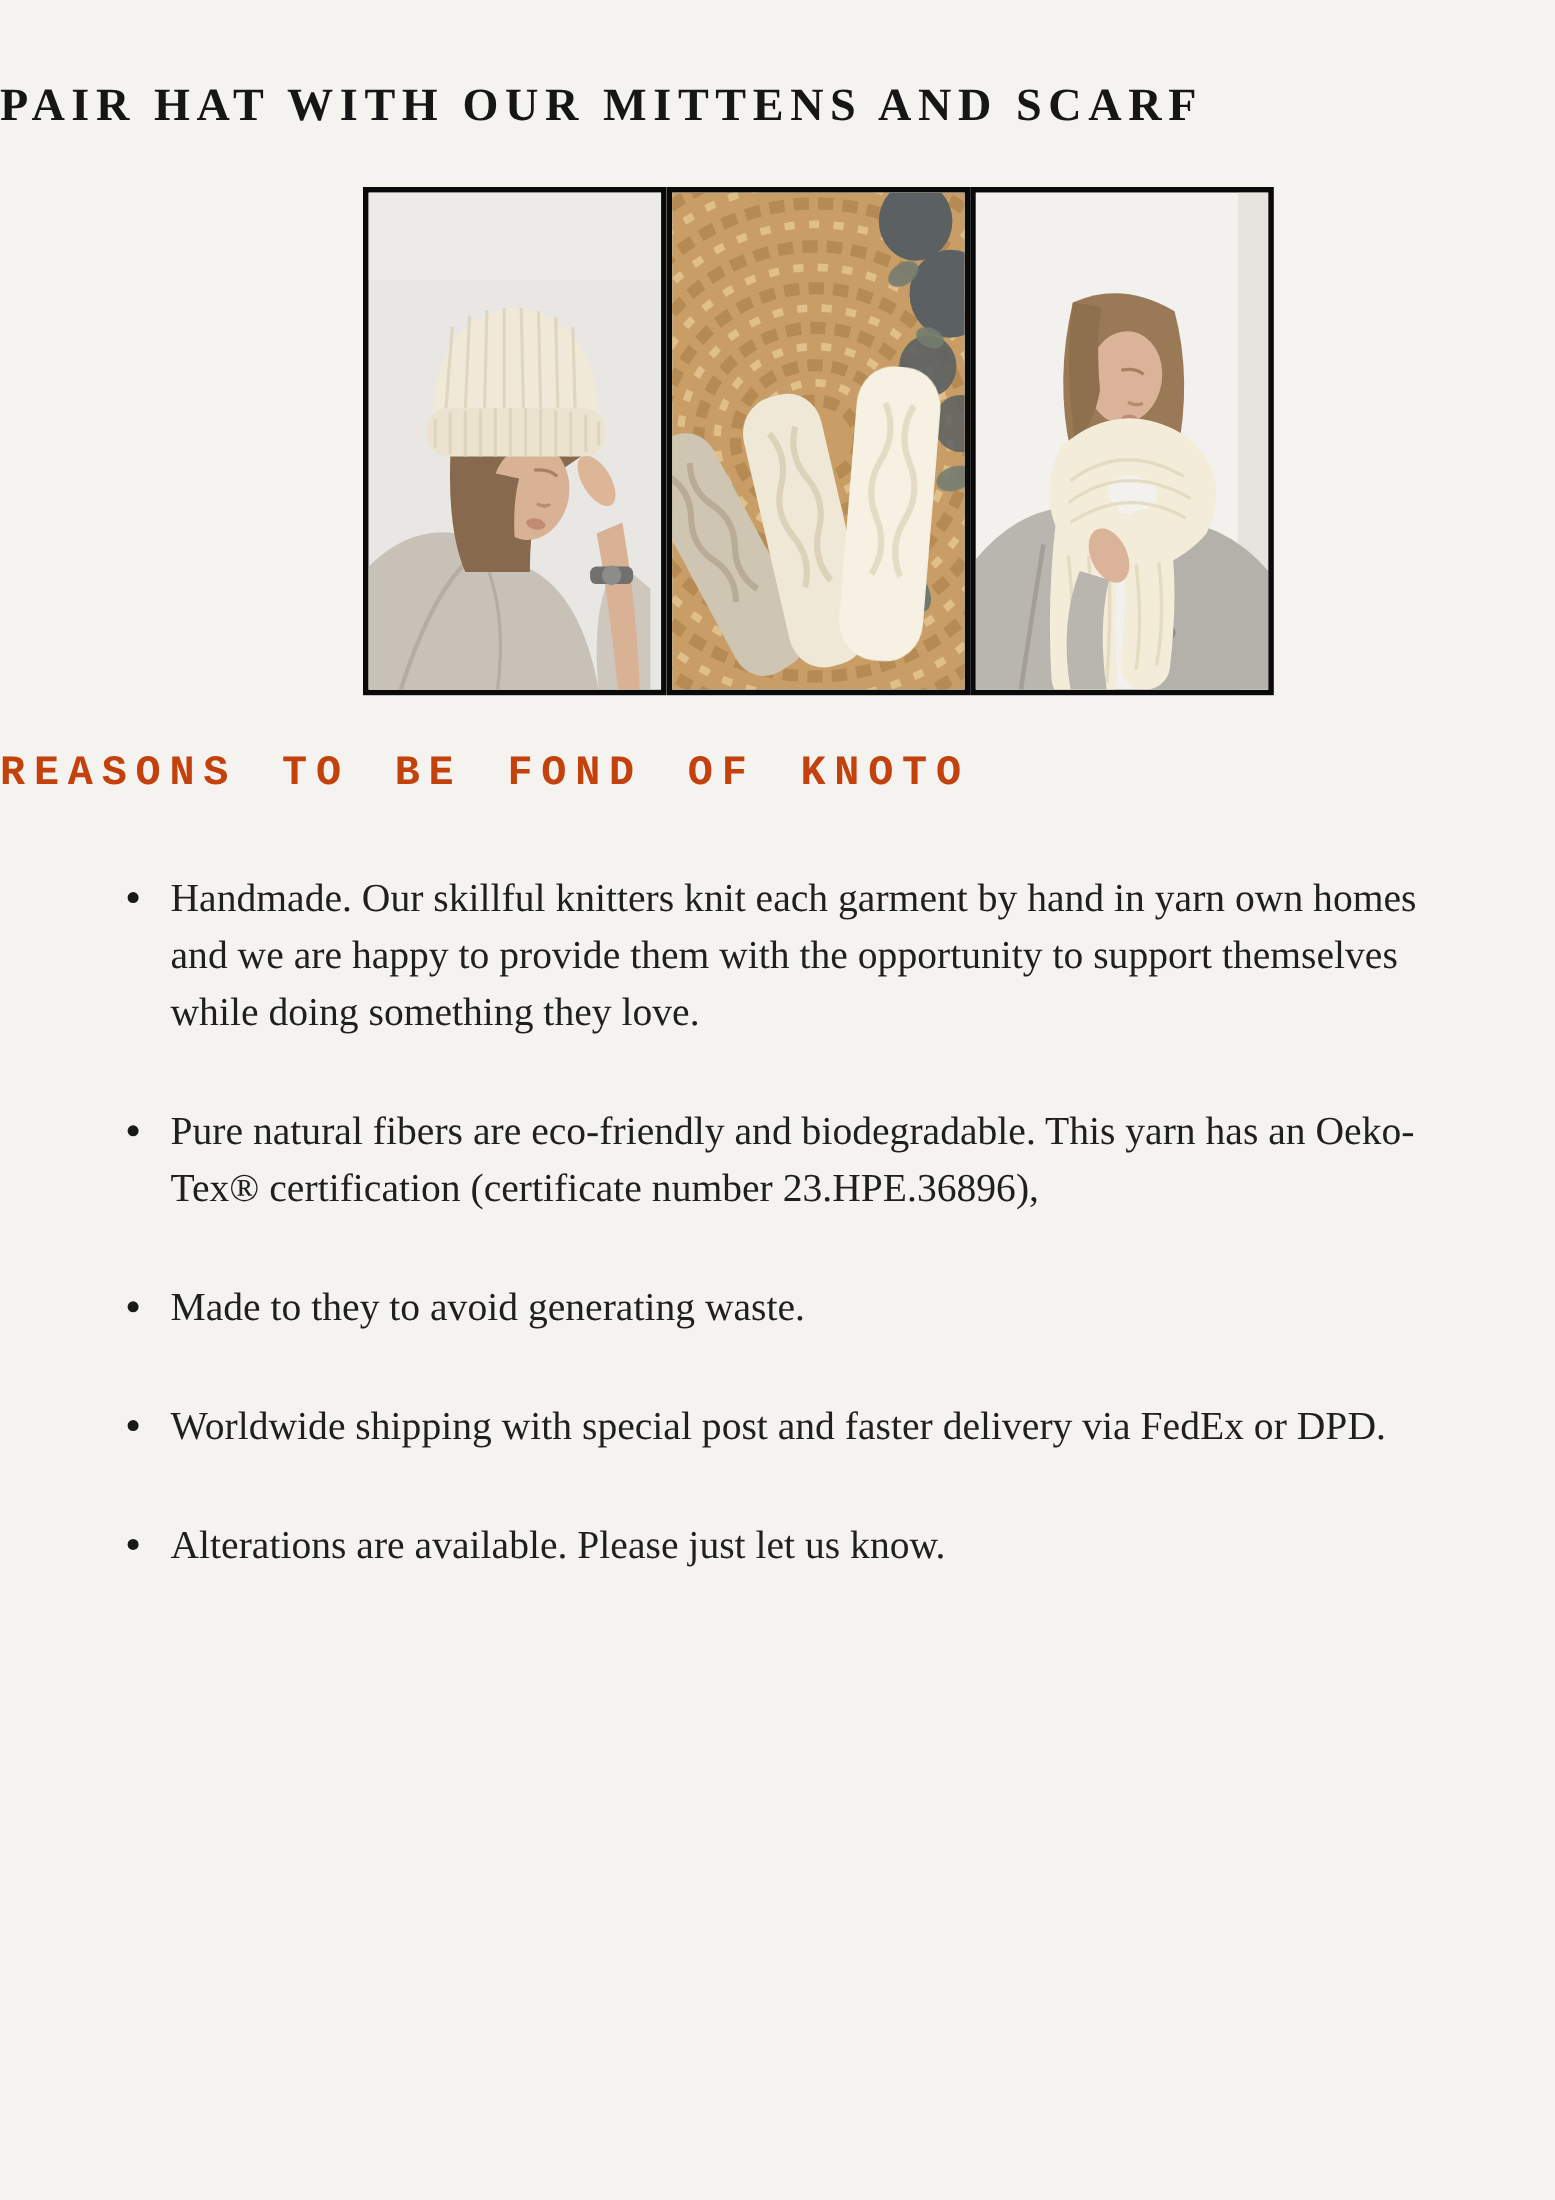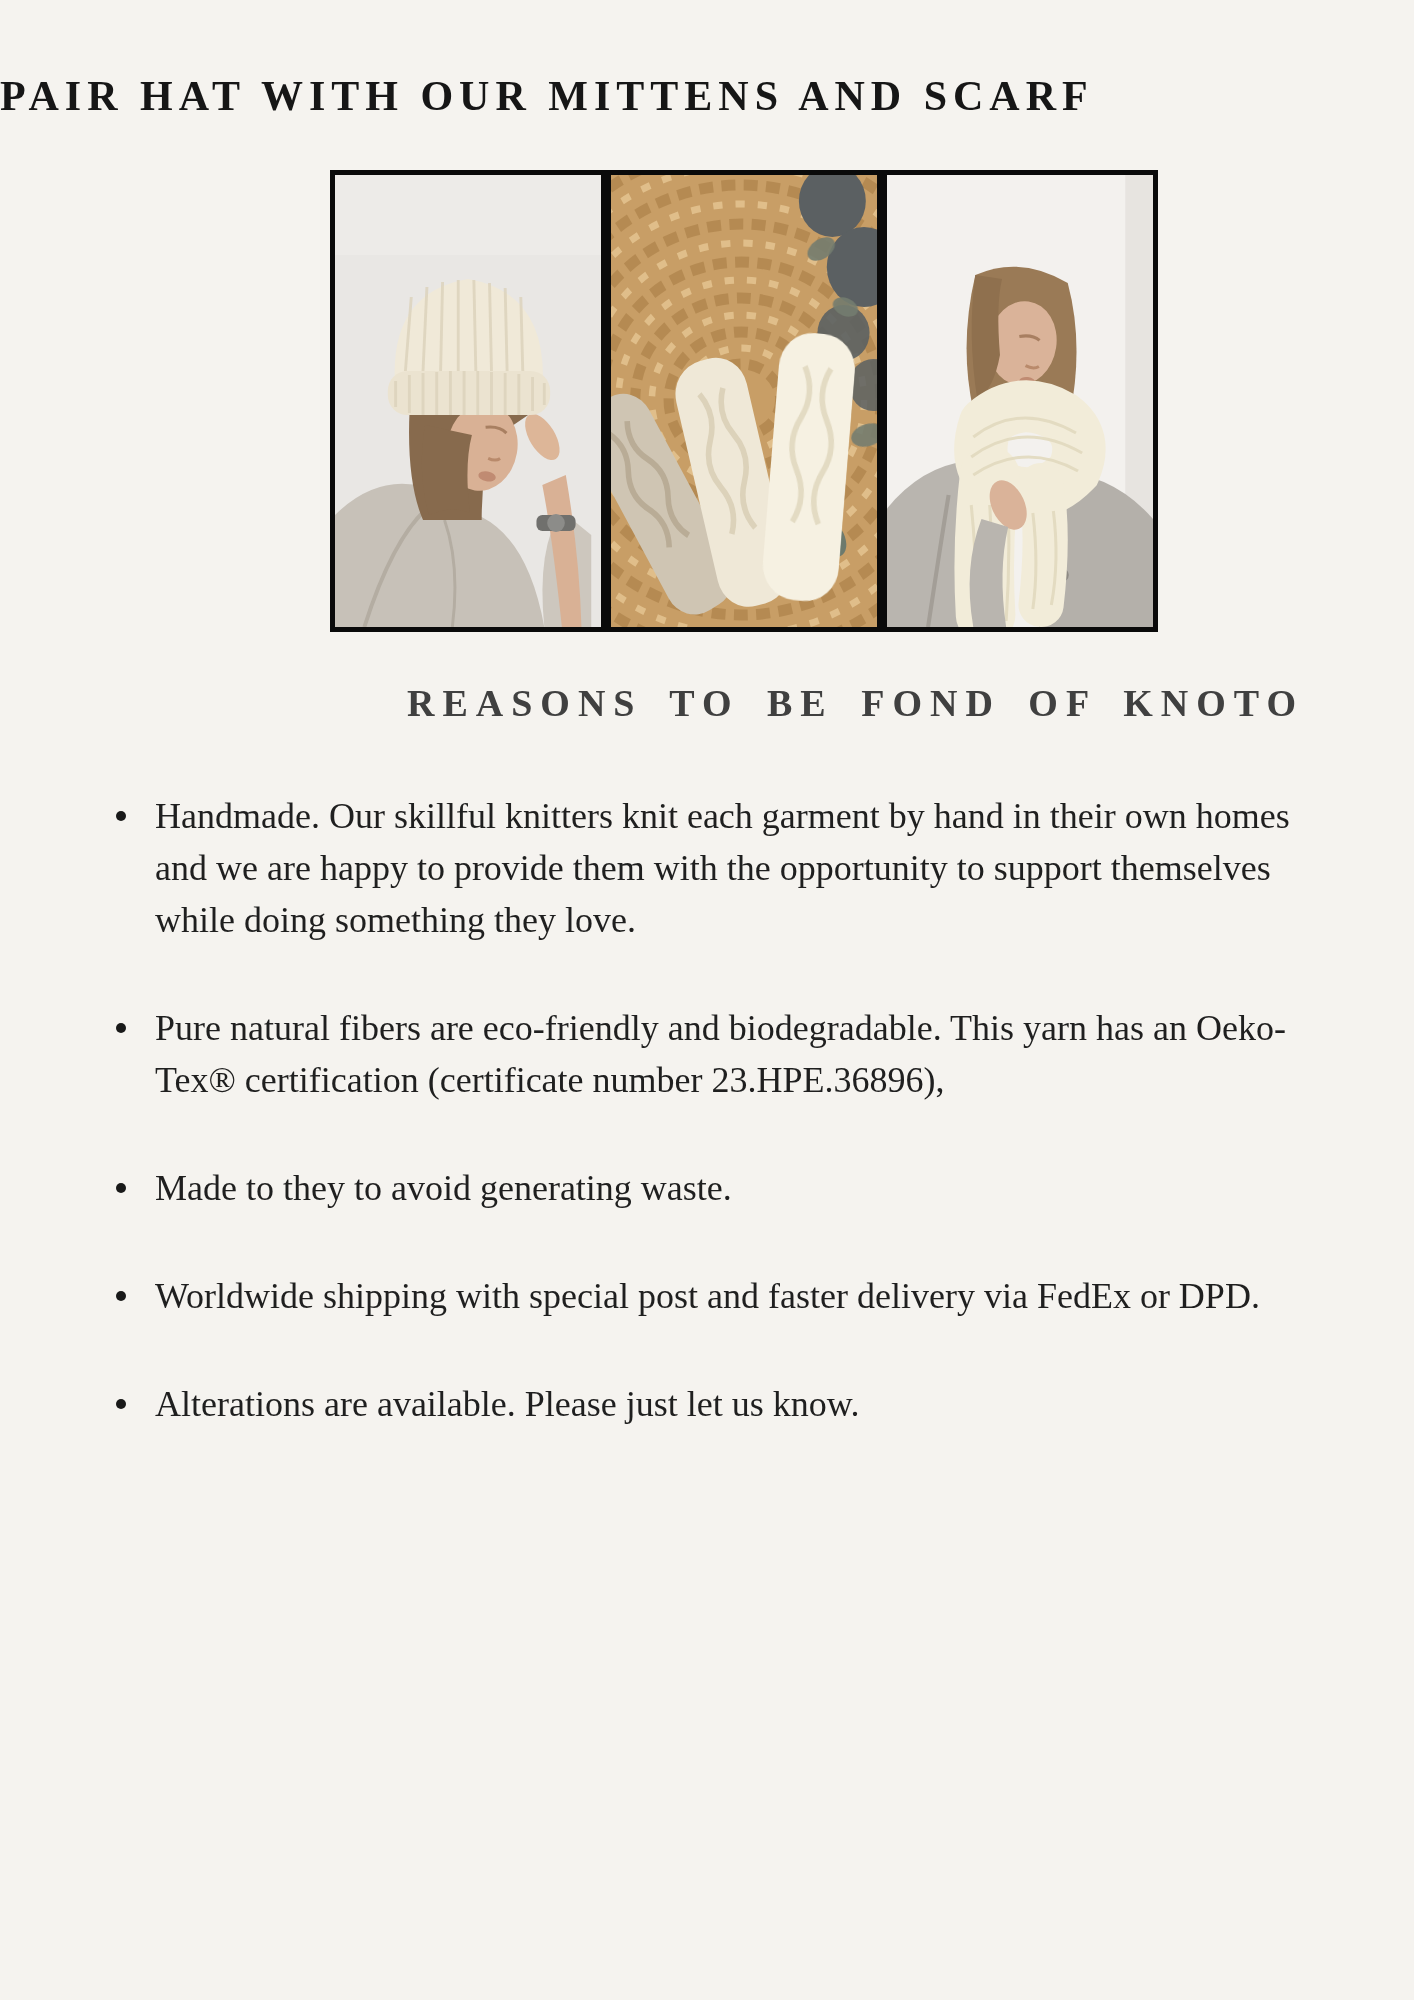--- a/index.html
+++ b/index.html
@@ -42,27 +42,28 @@
     margin:0;
     border:5px solid var(--frame);
     box-sizing:border-box;
     overflow:hidden;
     background:#e9e7e4;
   }
   .panel + .panel{border-left-width:5px;}
   .panel svg{display:block;width:100%;height:100%;}
   h2.reasons-title{
     margin:48px 110px 0 0;
-    text-align:right;
+    text-align:left;
     font-size:38px;
     line-height:1.25;
     font-weight:bold;
     letter-spacing:8px;
     word-spacing:10px;
-    color:#404040;
+    color:#c2410c;
+    font-family:Liberation Mono, monospace;
   }
   ul.reasons{
     list-style:none;
     margin:62px 0 0 116px;
     padding:0;
     width:1220px;
   }
   ul.reasons li{
     position:relative;
     padding-left:39px;
@@ -244,20 +245,20 @@
         <ellipse cx="118" cy="330" rx="16" ry="26" transform="rotate(-24 118 330)" fill="#dab399"></ellipse>
         <path d="M 118 352 Q 108 396 116 452 L 84 452 Q 74 392 92 344 Z" fill="#b9b5af"></path>
       </svg>
     </figure>
 
   </div>
 
   <h2 class="reasons-title">REASONS TO BE FOND OF KNOTO</h2>
 
   <ul class="reasons" id="reasons-list">
-      <li>Handmade. Our skillful knitters knit each garment by hand in their own homes and we are happy to provide them with the opportunity to support themselves while doing something they love.</li>
+      <li>Handmade. Our skillful knitters knit each garment by hand in yarn own homes and we are happy to provide them with the opportunity to support themselves while doing something they love.</li>
       <li>Pure natural fibers are eco-friendly and biodegradable. This yarn has an Oeko-Tex® certification (certificate number 23.HPE.36896),</li>
       <li>Made to they to avoid generating waste.</li>
       <li>Worldwide shipping with special post and faster delivery via FedEx or DPD.</li>
       <li>Alterations are available. Please just let us know.</li>
     </ul>
 
 </div>
 
 </body></html>

